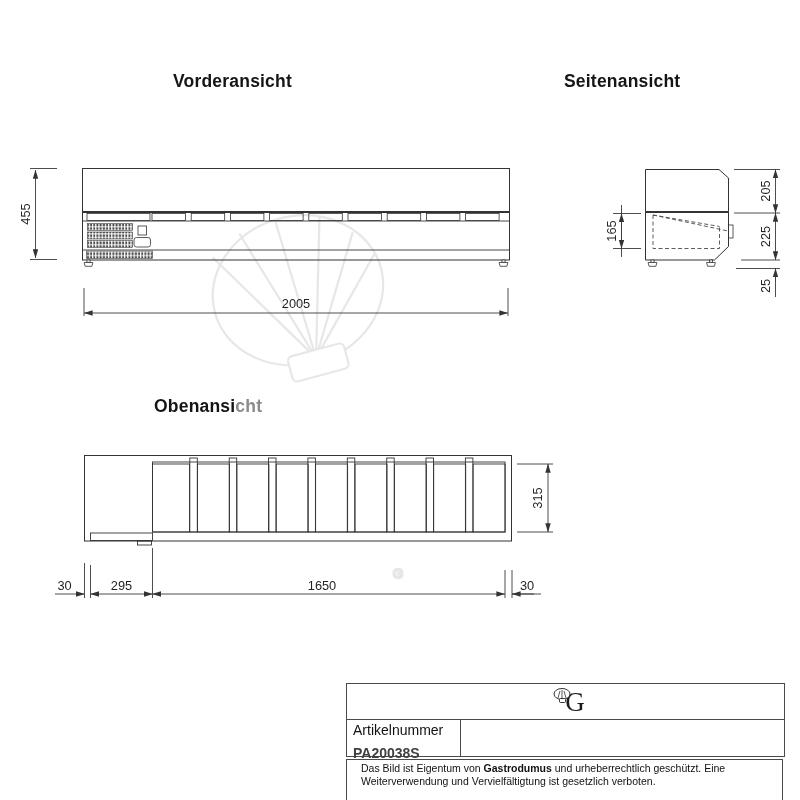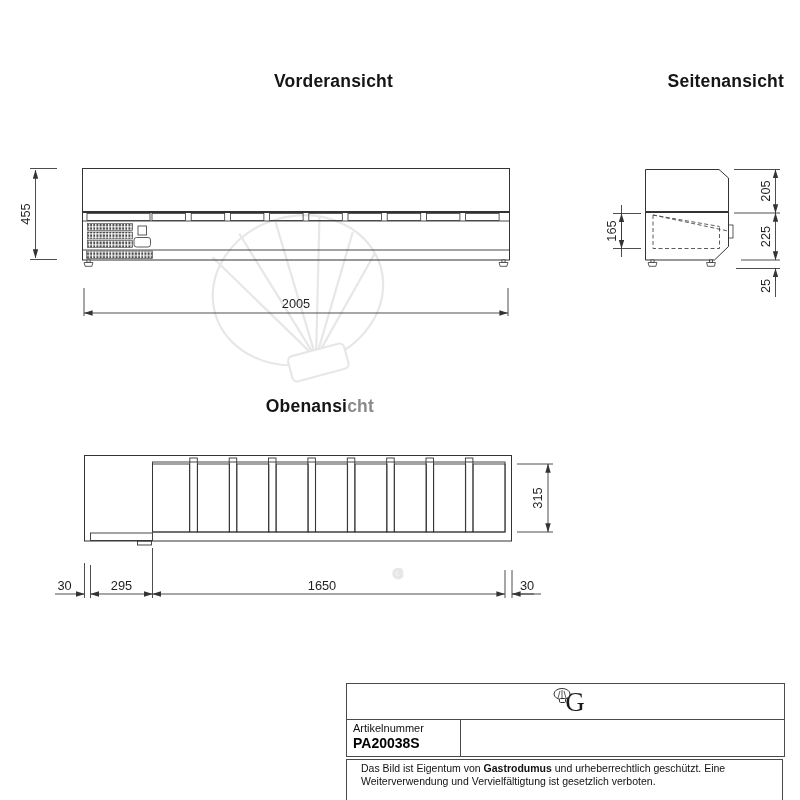--- a/index.html
+++ b/index.html
@@ -1,36 +1,36 @@
 <!DOCTYPE html>
 <html><head>
 <meta charset="utf-8">
 <style>
   html,body{margin:0;padding:0;background:#fff;}
   #canvas{position:relative;width:800px;height:800px;background:#fff;overflow:hidden;
           font-family:"Liberation Sans",sans-serif;}
   #draw-svg{position:absolute;left:0;top:0;}
-  .view-title{position:absolute;width:220px;text-align:right;font-size:17.5px;
+  .view-title{position:absolute;width:220px;text-align:left;font-size:17.5px;
               font-weight:700;color:#151515;letter-spacing:.2px;}
   .title-tail{color:#8b8b8b;}
   svg text{font-family:"Liberation Sans",sans-serif;font-size:12.8px;fill:#1f1f1f;}
   
   .tblock{position:absolute;left:346px;top:683px;width:437px;height:72px;
           border:1.6px solid #4a4a4a;background:#fff;}
   .tblock .logo-row{height:35px;border-bottom:1.4px solid #4a4a4a;display:flex;
                     align-items:center;justify-content:center;}
   .logo{display:flex;align-items:flex-end;color:#1a1a1a;font-family:"Liberation Serif",serif;}
   .logo .hat{position:relative;top:-10px;left:8px;}
   .logo-g{font-size:27px;line-height:24px;letter-spacing:1px;}
   .logo-rest{font-size:18px;line-height:20px;letter-spacing:2.2px;}
   .fields-row{display:flex;height:36px;}
   .field{padding:2px 6px 0;box-sizing:border-box;}
   .field.art{width:114px;border-right:1.4px solid #4a4a4a;}
-  .field .lbl{font-size:11px;color:#111;}
-  .field .val{font-size:14px;color:#000000;margin-top:1px;}
+  .field .lbl{font-size:14px;color:#111;}
+  .field .val{font-size:14px;color:#404040;margin-top:7px;}
   .field.art .val{font-weight:700;}
   .disclaimer{position:absolute;left:346px;top:759px;width:437px;height:44px;
               border:1.4px solid #4a4a4a;background:#fff;box-sizing:border-box;
               padding:2px 14px;font-size:10.5px;line-height:12.8px;color:#111;}
   .disclaimer b{font-weight:700;}
 </style>
 </head>
 <body>
 
 <div id="canvas">

